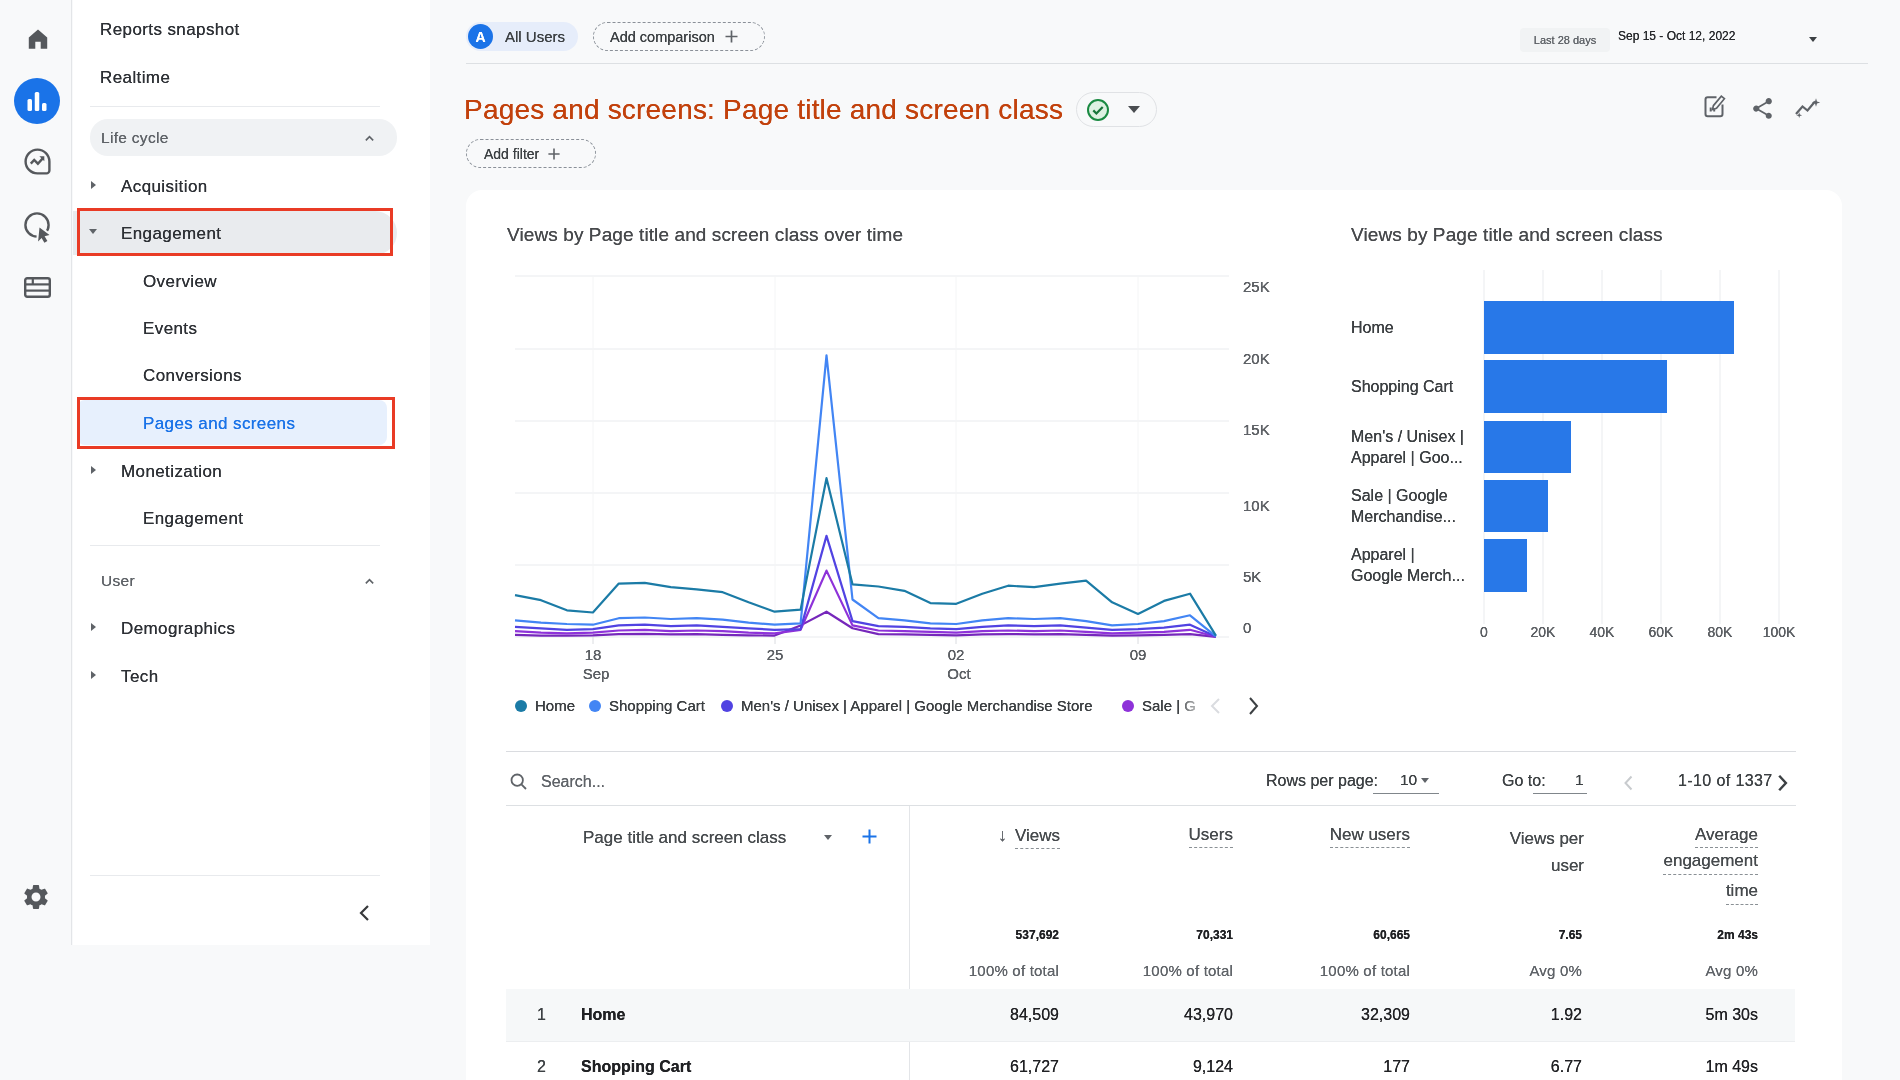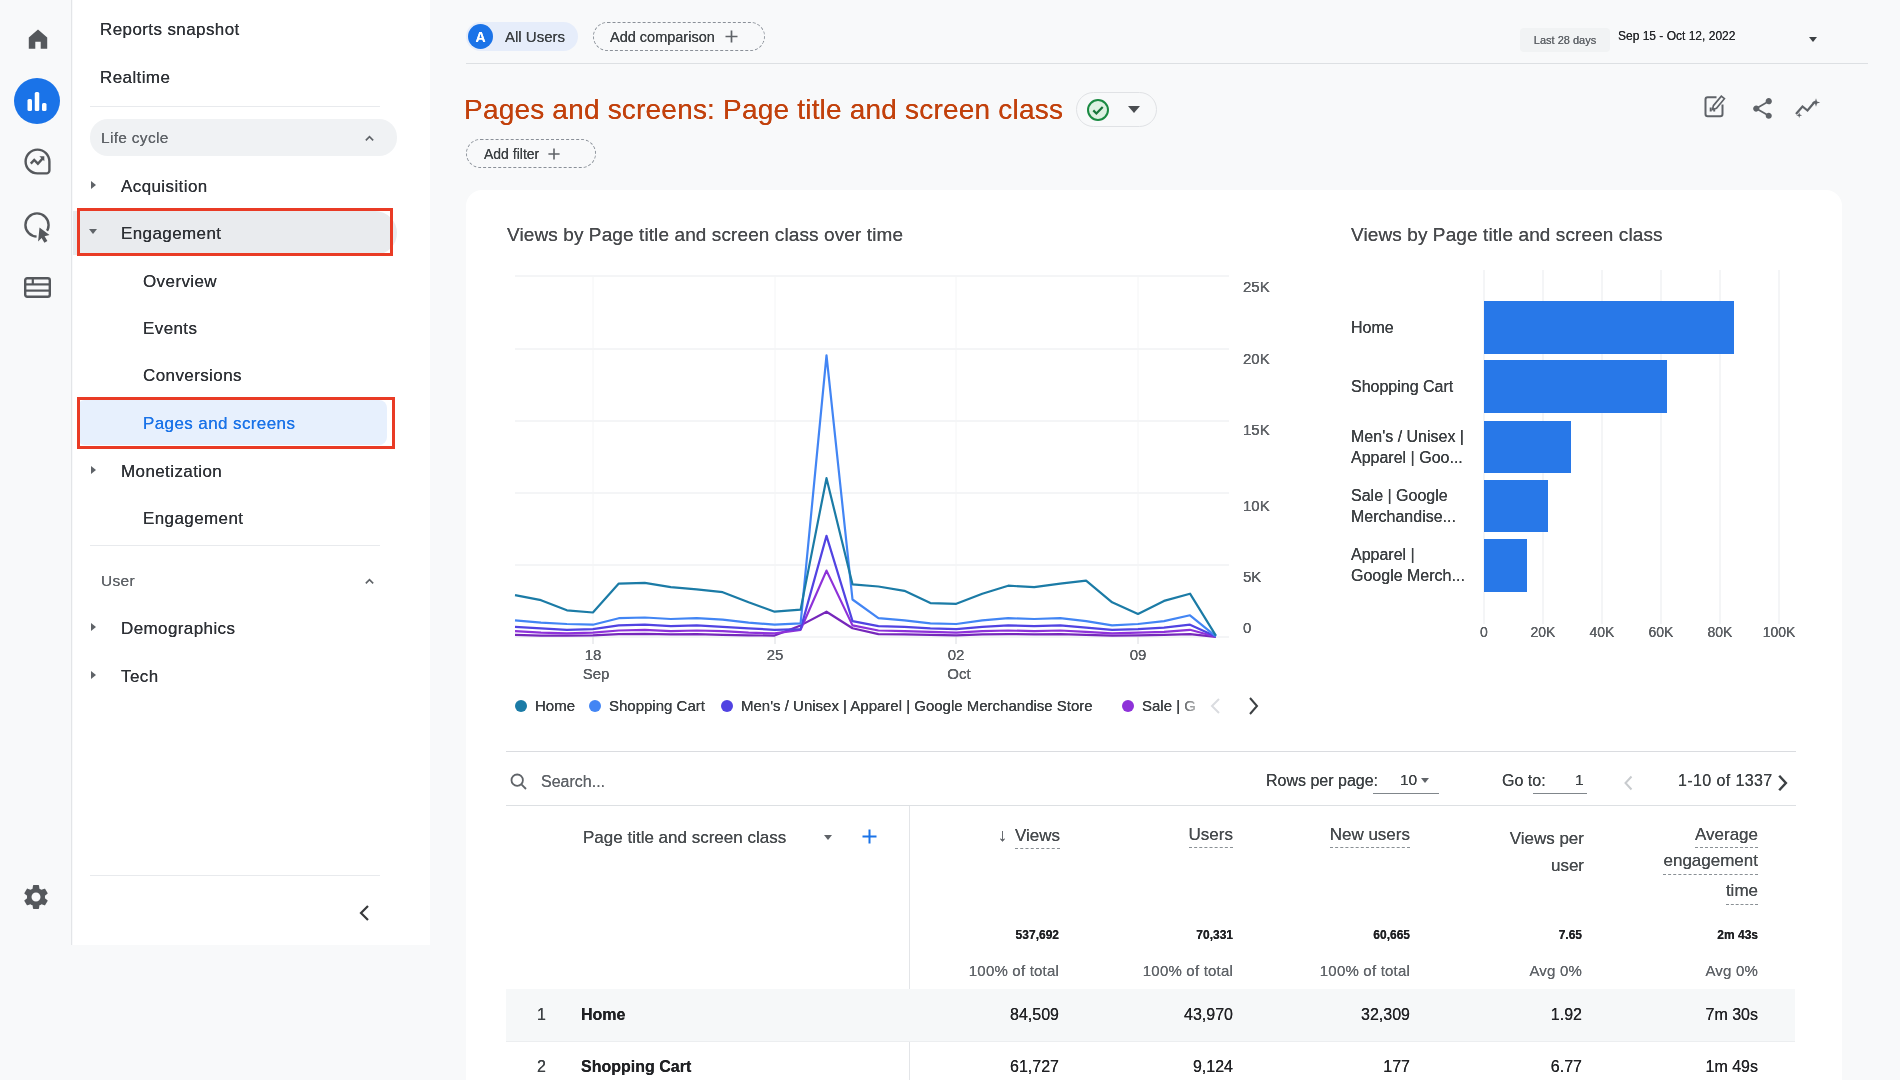--- a/index.html
+++ b/index.html
@@ -338,21 +338,21 @@
   <div class="tots" style="right:142px; top:962px;">Avg 0%</div>
 
   <div class="abs" id="row1bg"></div>
   <div class="abs" id="row1line"></div>
   <div class="cell" style="left:537px; top:1006px; color:#3c4043;">1</div>
   <div class="cell" style="left:581px; top:1006px; font-weight:bold;">Home</div>
   <div class="cell" style="right:841px; top:1006px;">84,509</div>
   <div class="cell" style="right:667px; top:1006px;">43,970</div>
   <div class="cell" style="right:490px; top:1006px;">32,309</div>
   <div class="cell" style="right:318px; top:1006px;">1.92</div>
-  <div class="cell" style="right:142px; top:1006px;">7m 30s</div>
+  <div class="cell" style="right:142px; top:1006px;">5m 30s</div>
 
   <div class="cell" style="left:537px; top:1058px; color:#3c4043;">2</div>
   <div class="cell" style="left:581px; top:1058px; font-weight:bold;">Shopping Cart</div>
   <div class="cell" style="right:841px; top:1058px;">61,727</div>
   <div class="cell" style="right:667px; top:1058px;">9,124</div>
   <div class="cell" style="right:490px; top:1058px;">177</div>
   <div class="cell" style="right:318px; top:1058px;">6.77</div>
   <div class="cell" style="right:142px; top:1058px;">1m 49s</div>
 </div>
 

